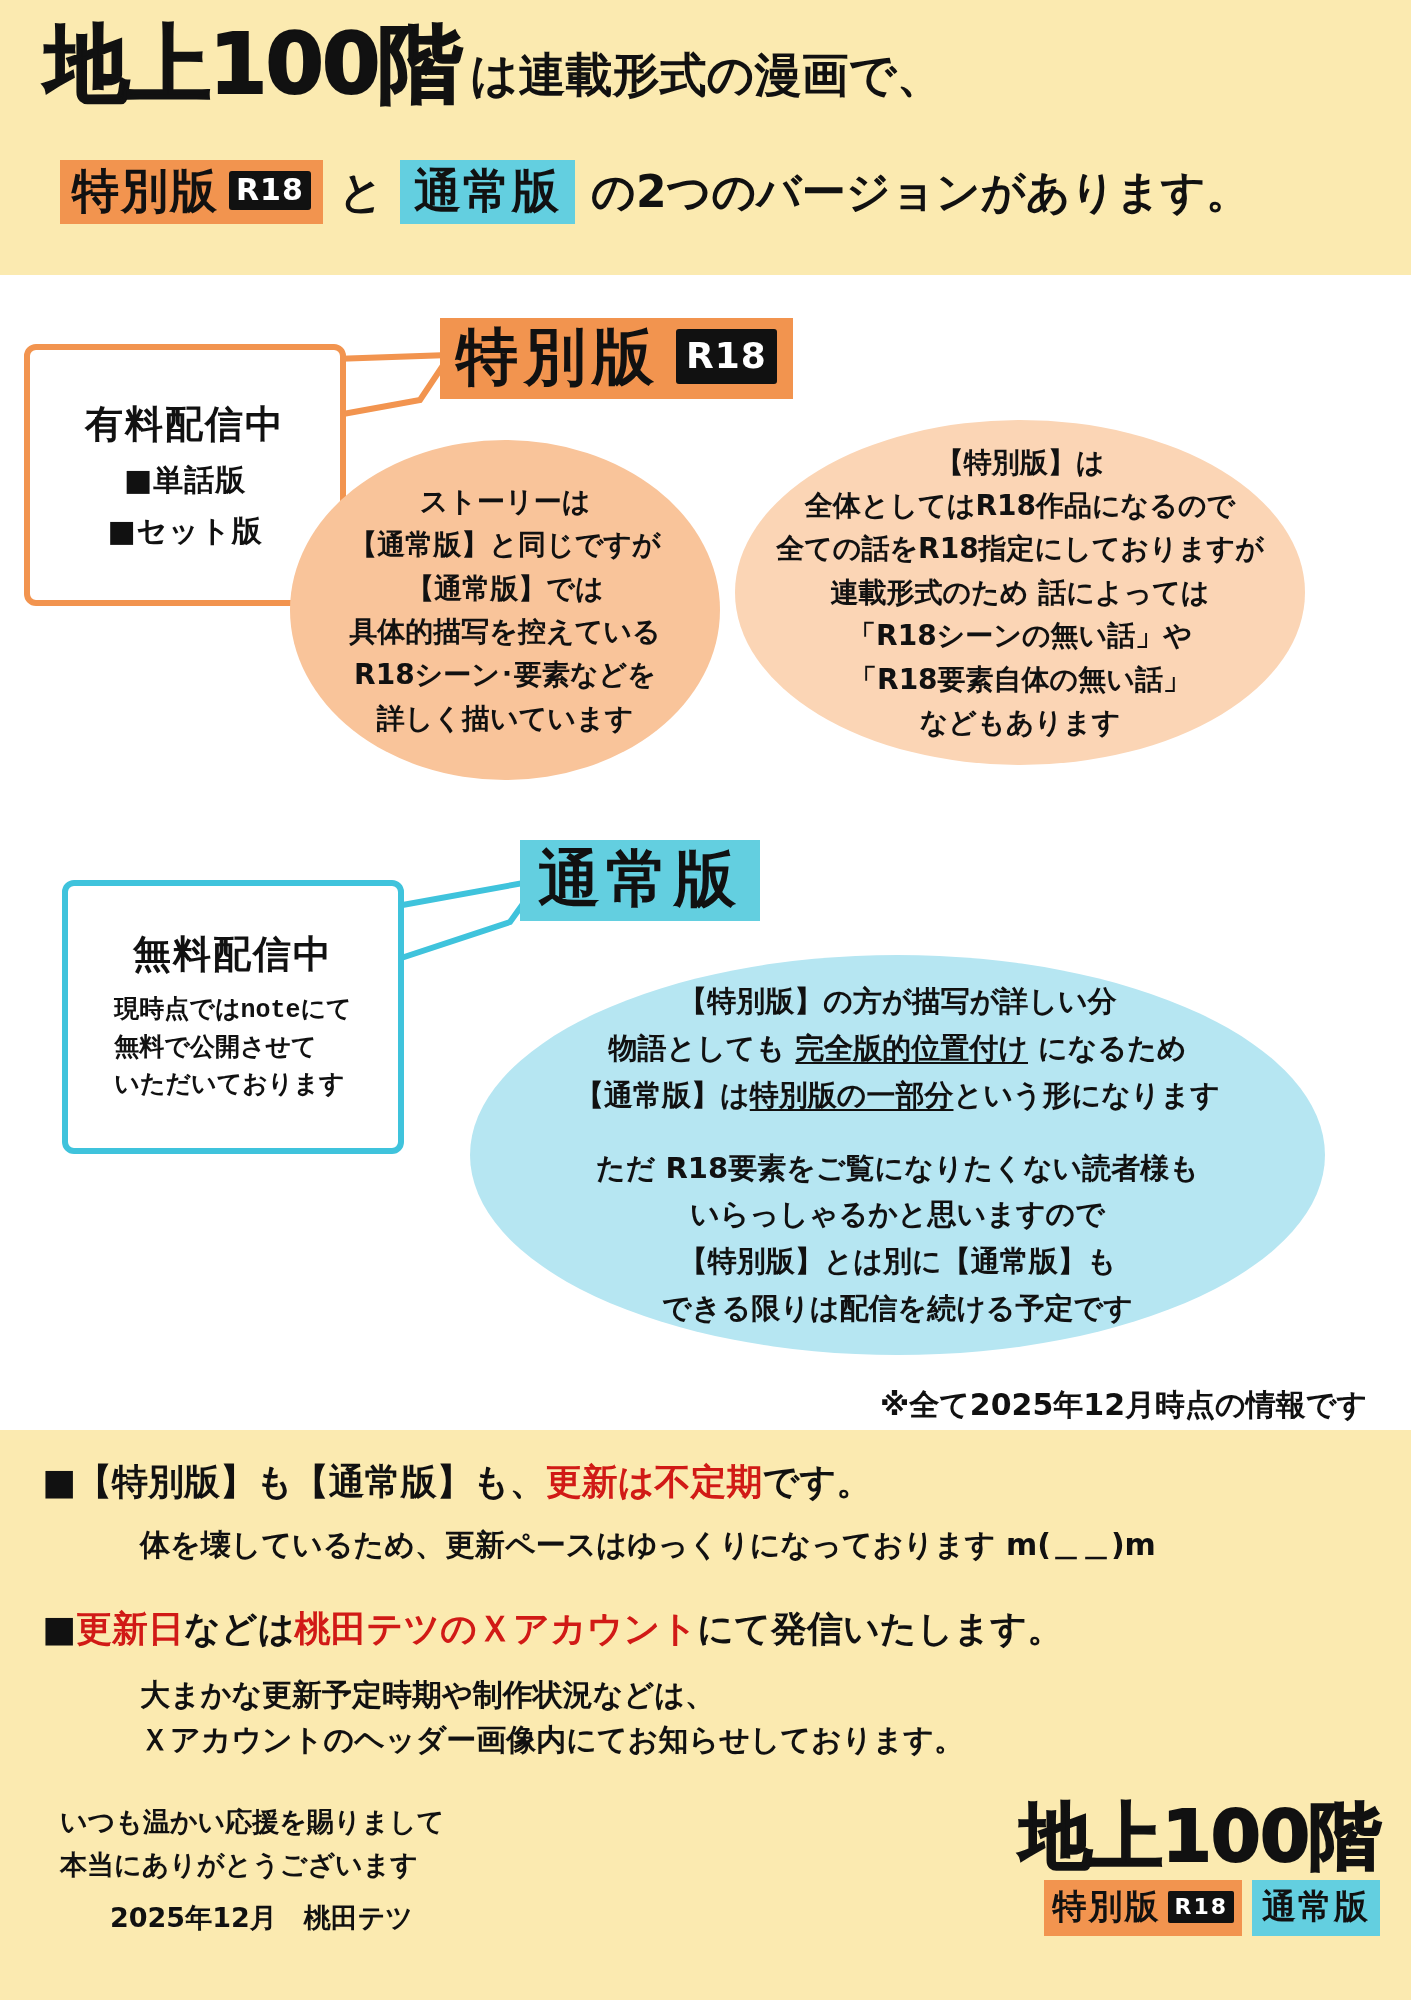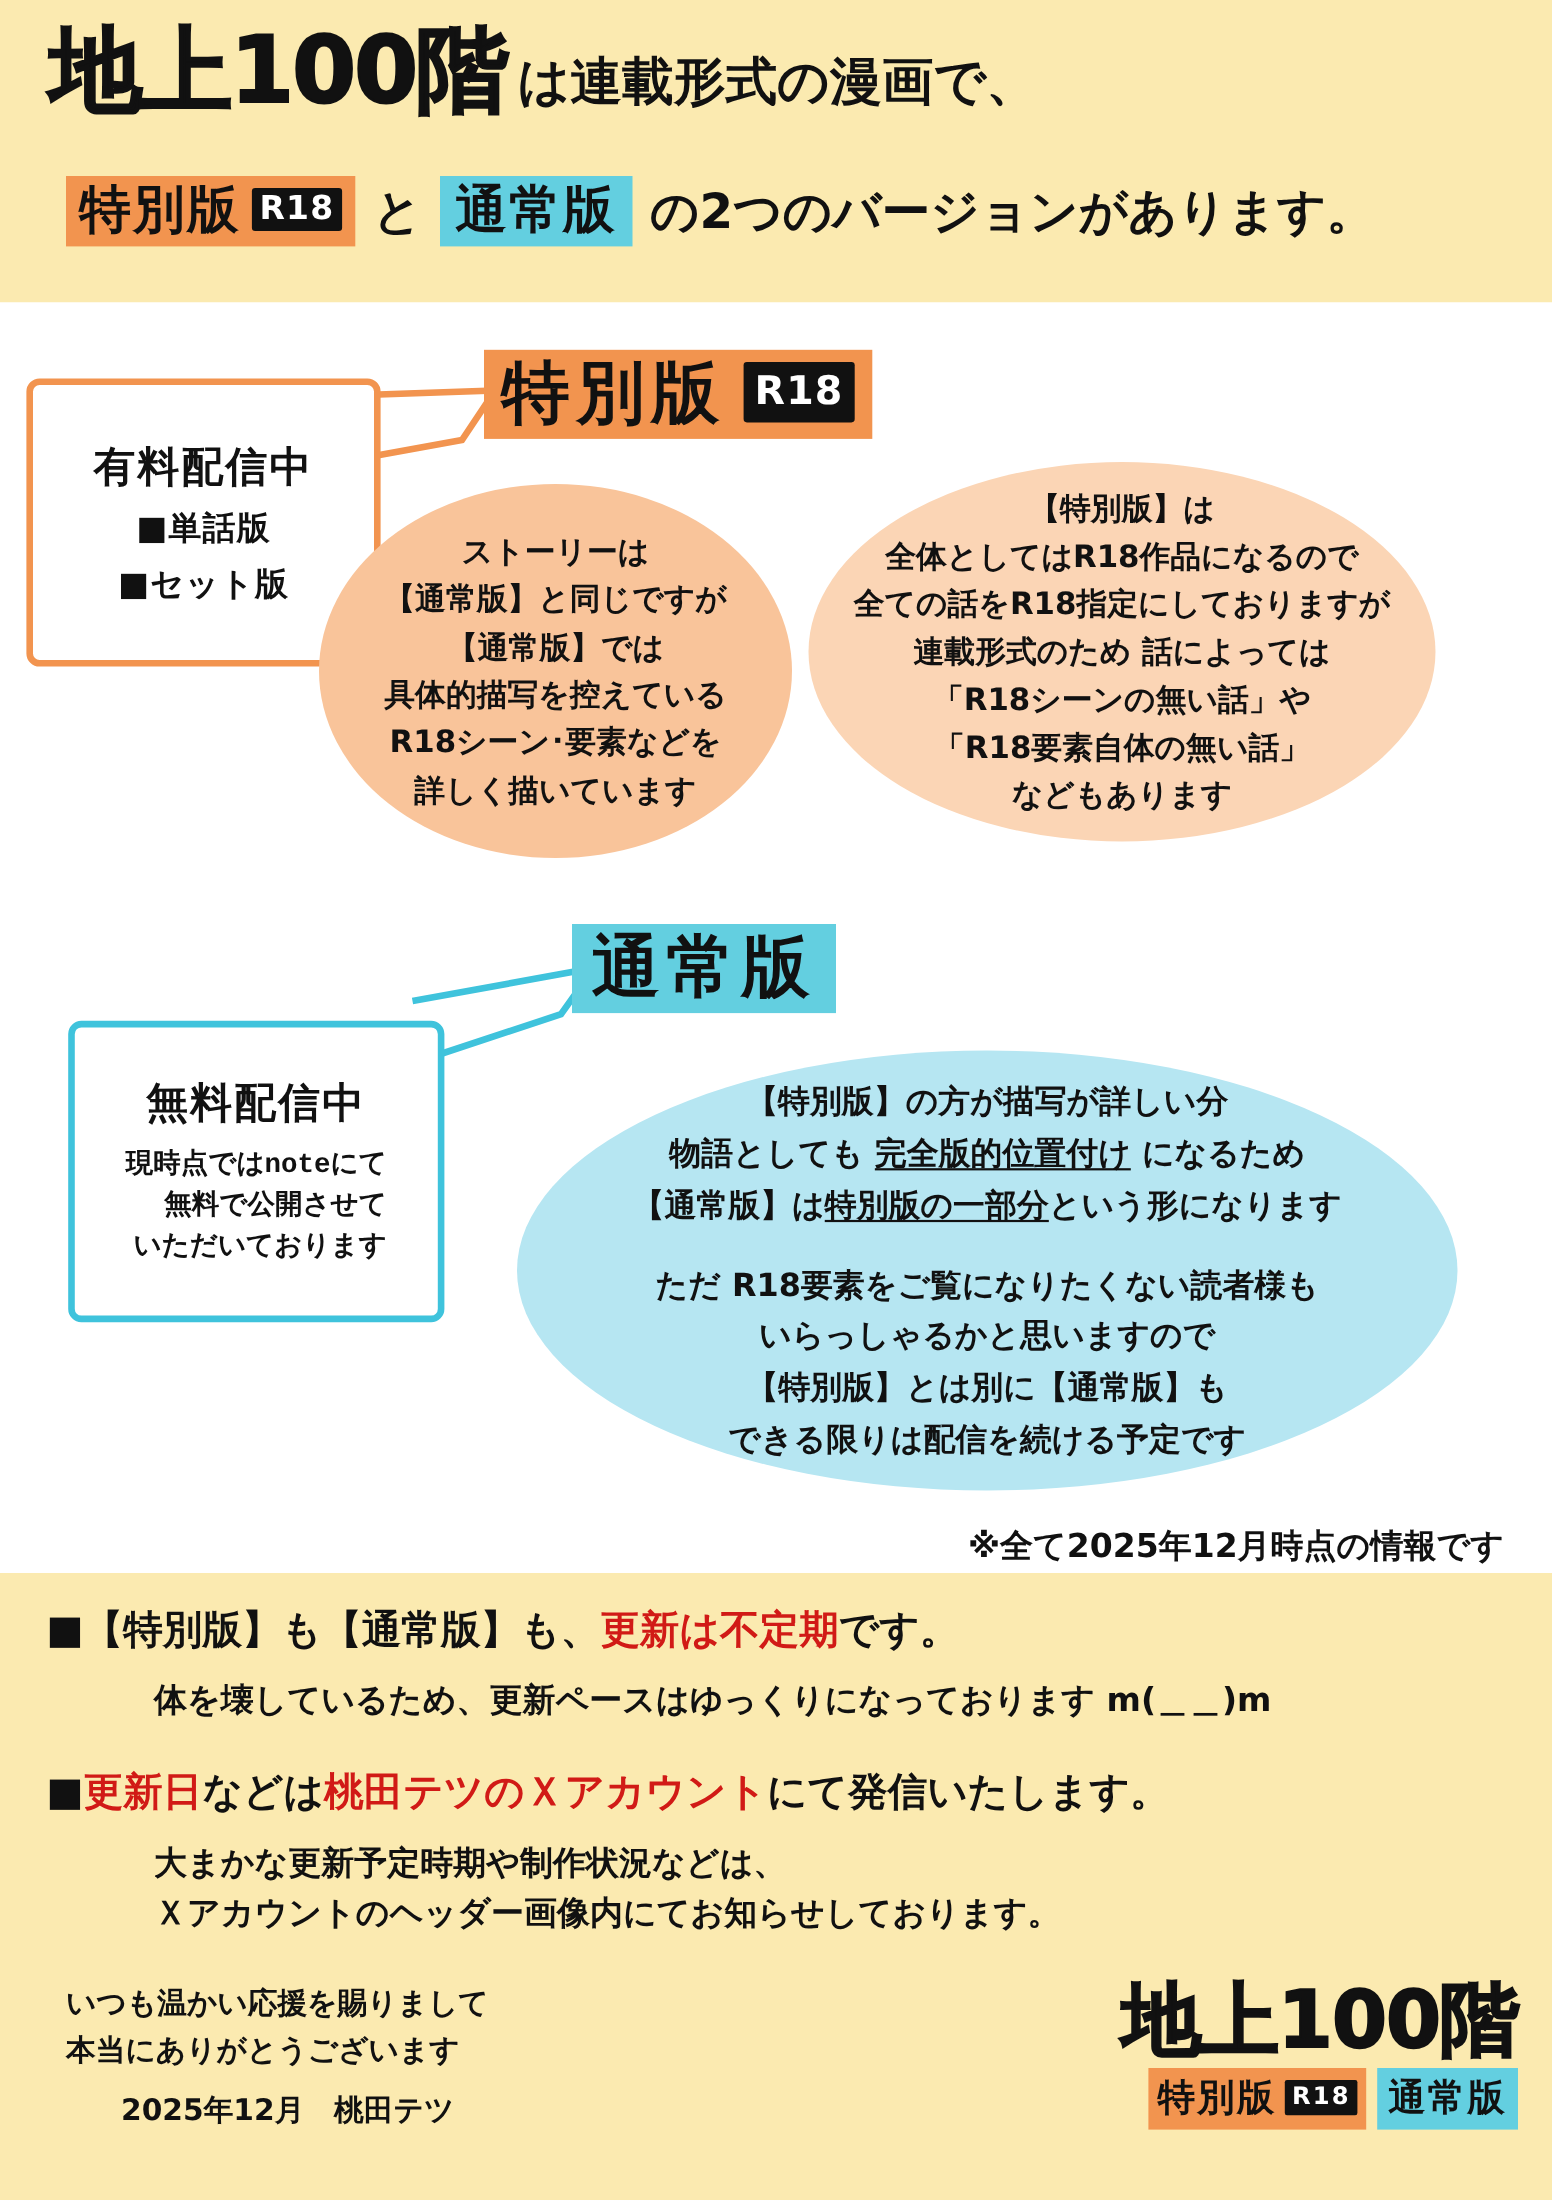--- a/index.html
+++ b/index.html
@@ -81,30 +81,30 @@
     padding:6px 18px 10px 18px;
   }
   .heading-nm .t{
     font-size:62px;font-weight:900;letter-spacing:6px;color:#111;line-height:1.05;
   }
 
   
   .callout{
     position:absolute;background:#fff;border-radius:12px;
     display:flex;flex-direction:column;align-items:center;justify-content:center;
-    text-align:right;
+    text-align:left;
   }
   .callout.orange{border:6px solid #f2944f;}
   .callout.cyan{border:6px solid #3fc3dc;}
   .callout .big{font-size:38px;font-weight:900;letter-spacing:2px;}
   .callout .li{font-size:30px;font-weight:800;letter-spacing:1px;margin-top:10px;}
   .callout .sm{font-size:25px;font-weight:700;line-height:1.5;margin-top:12px;font-family:Liberation Mono, monospace;}
 
   #callout-paid{left:24px;top:344px;width:310px;height:250px;}
-  #callout-free{left:62px;top:928px;width:330px;height:262px;}
+  #callout-free{left:62px;top:880px;width:330px;height:262px;}
 
   
   .pointer{position:absolute;}
 
   
   .blob{
     position:absolute;border-radius:50%;
     display:flex;align-items:center;justify-content:center;text-align:center;
   }
   .blob .txt{font-size:28px;line-height:1.55;font-weight:700;color:#111;}

